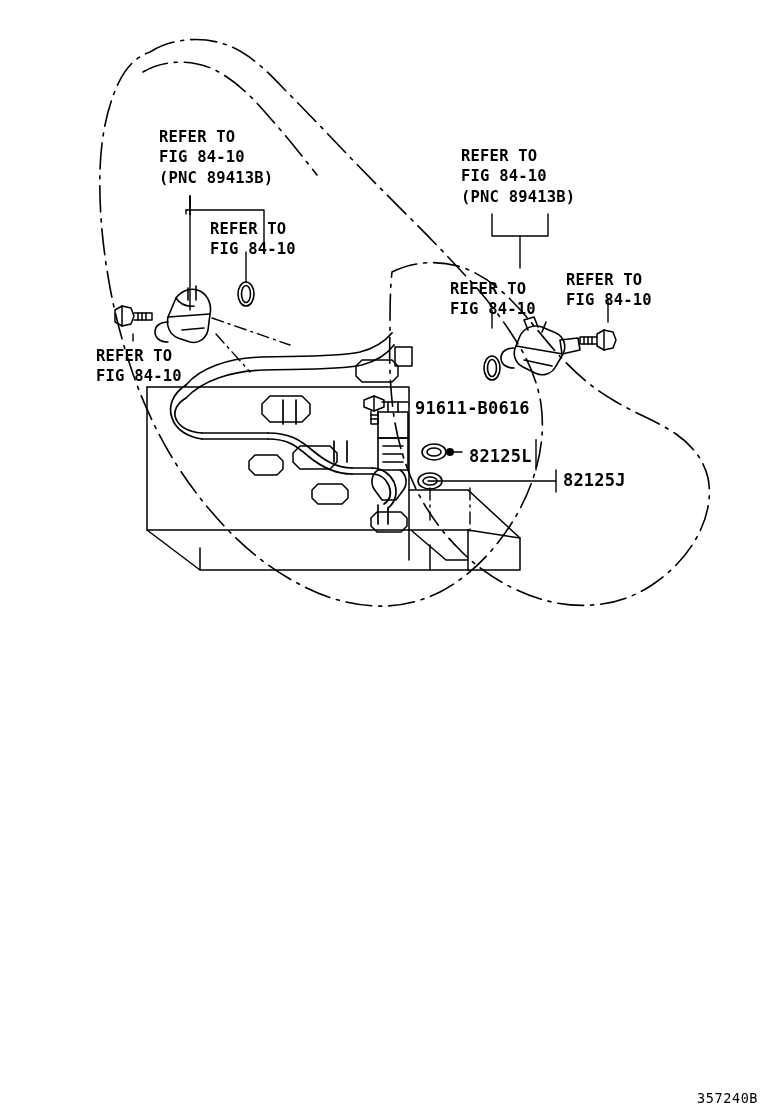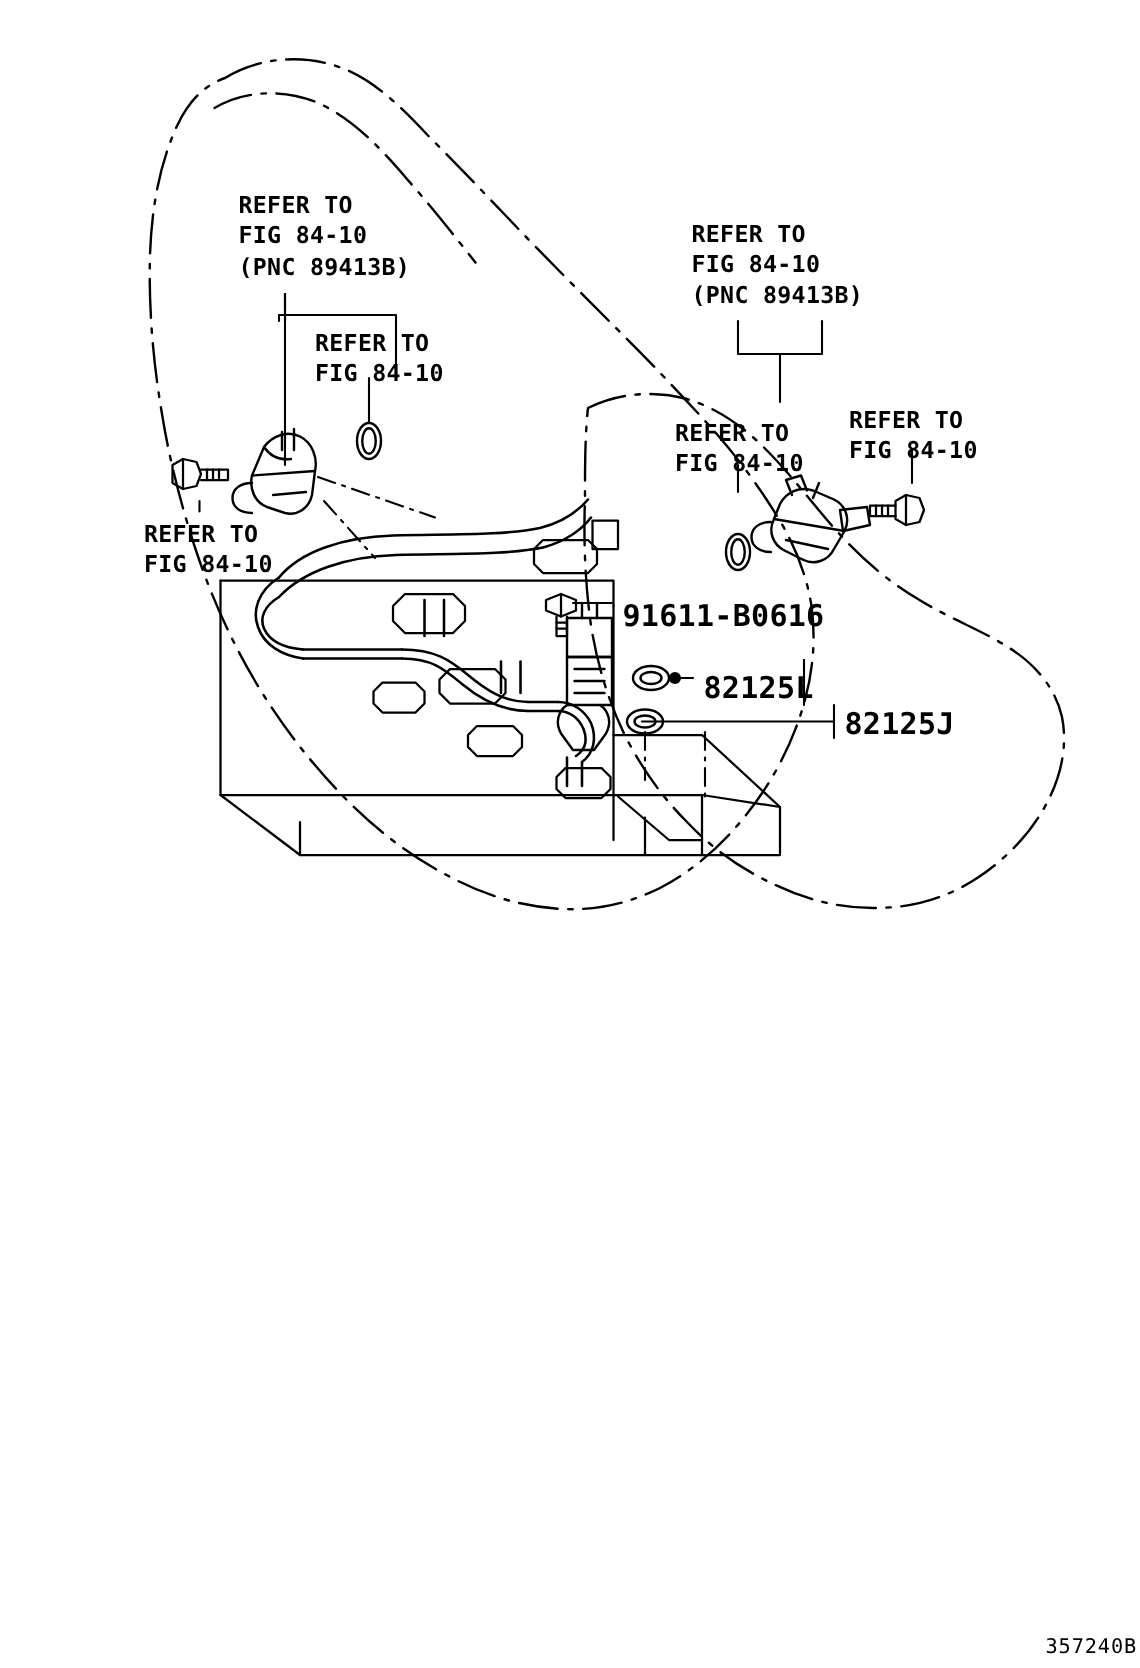--- a/index.html
+++ b/index.html
@@ -32,21 +32,21 @@
     font-weight: bold;
     color: #000000;
     white-space: pre;
     line-height: 1.32;
     letter-spacing: 0.2px;
   }
   .lbl-ref {
     font-size: 15.5px;
   }
   .lbl-part {
-    font-size: 20px;
+    font-size: 17px;
   }
   .lbl-fig {
     font-size: 13.5px;
     font-weight: normal;
     letter-spacing: 0.6px;
     text-align: center;
   }
 </style>
 </head>
 <body>

